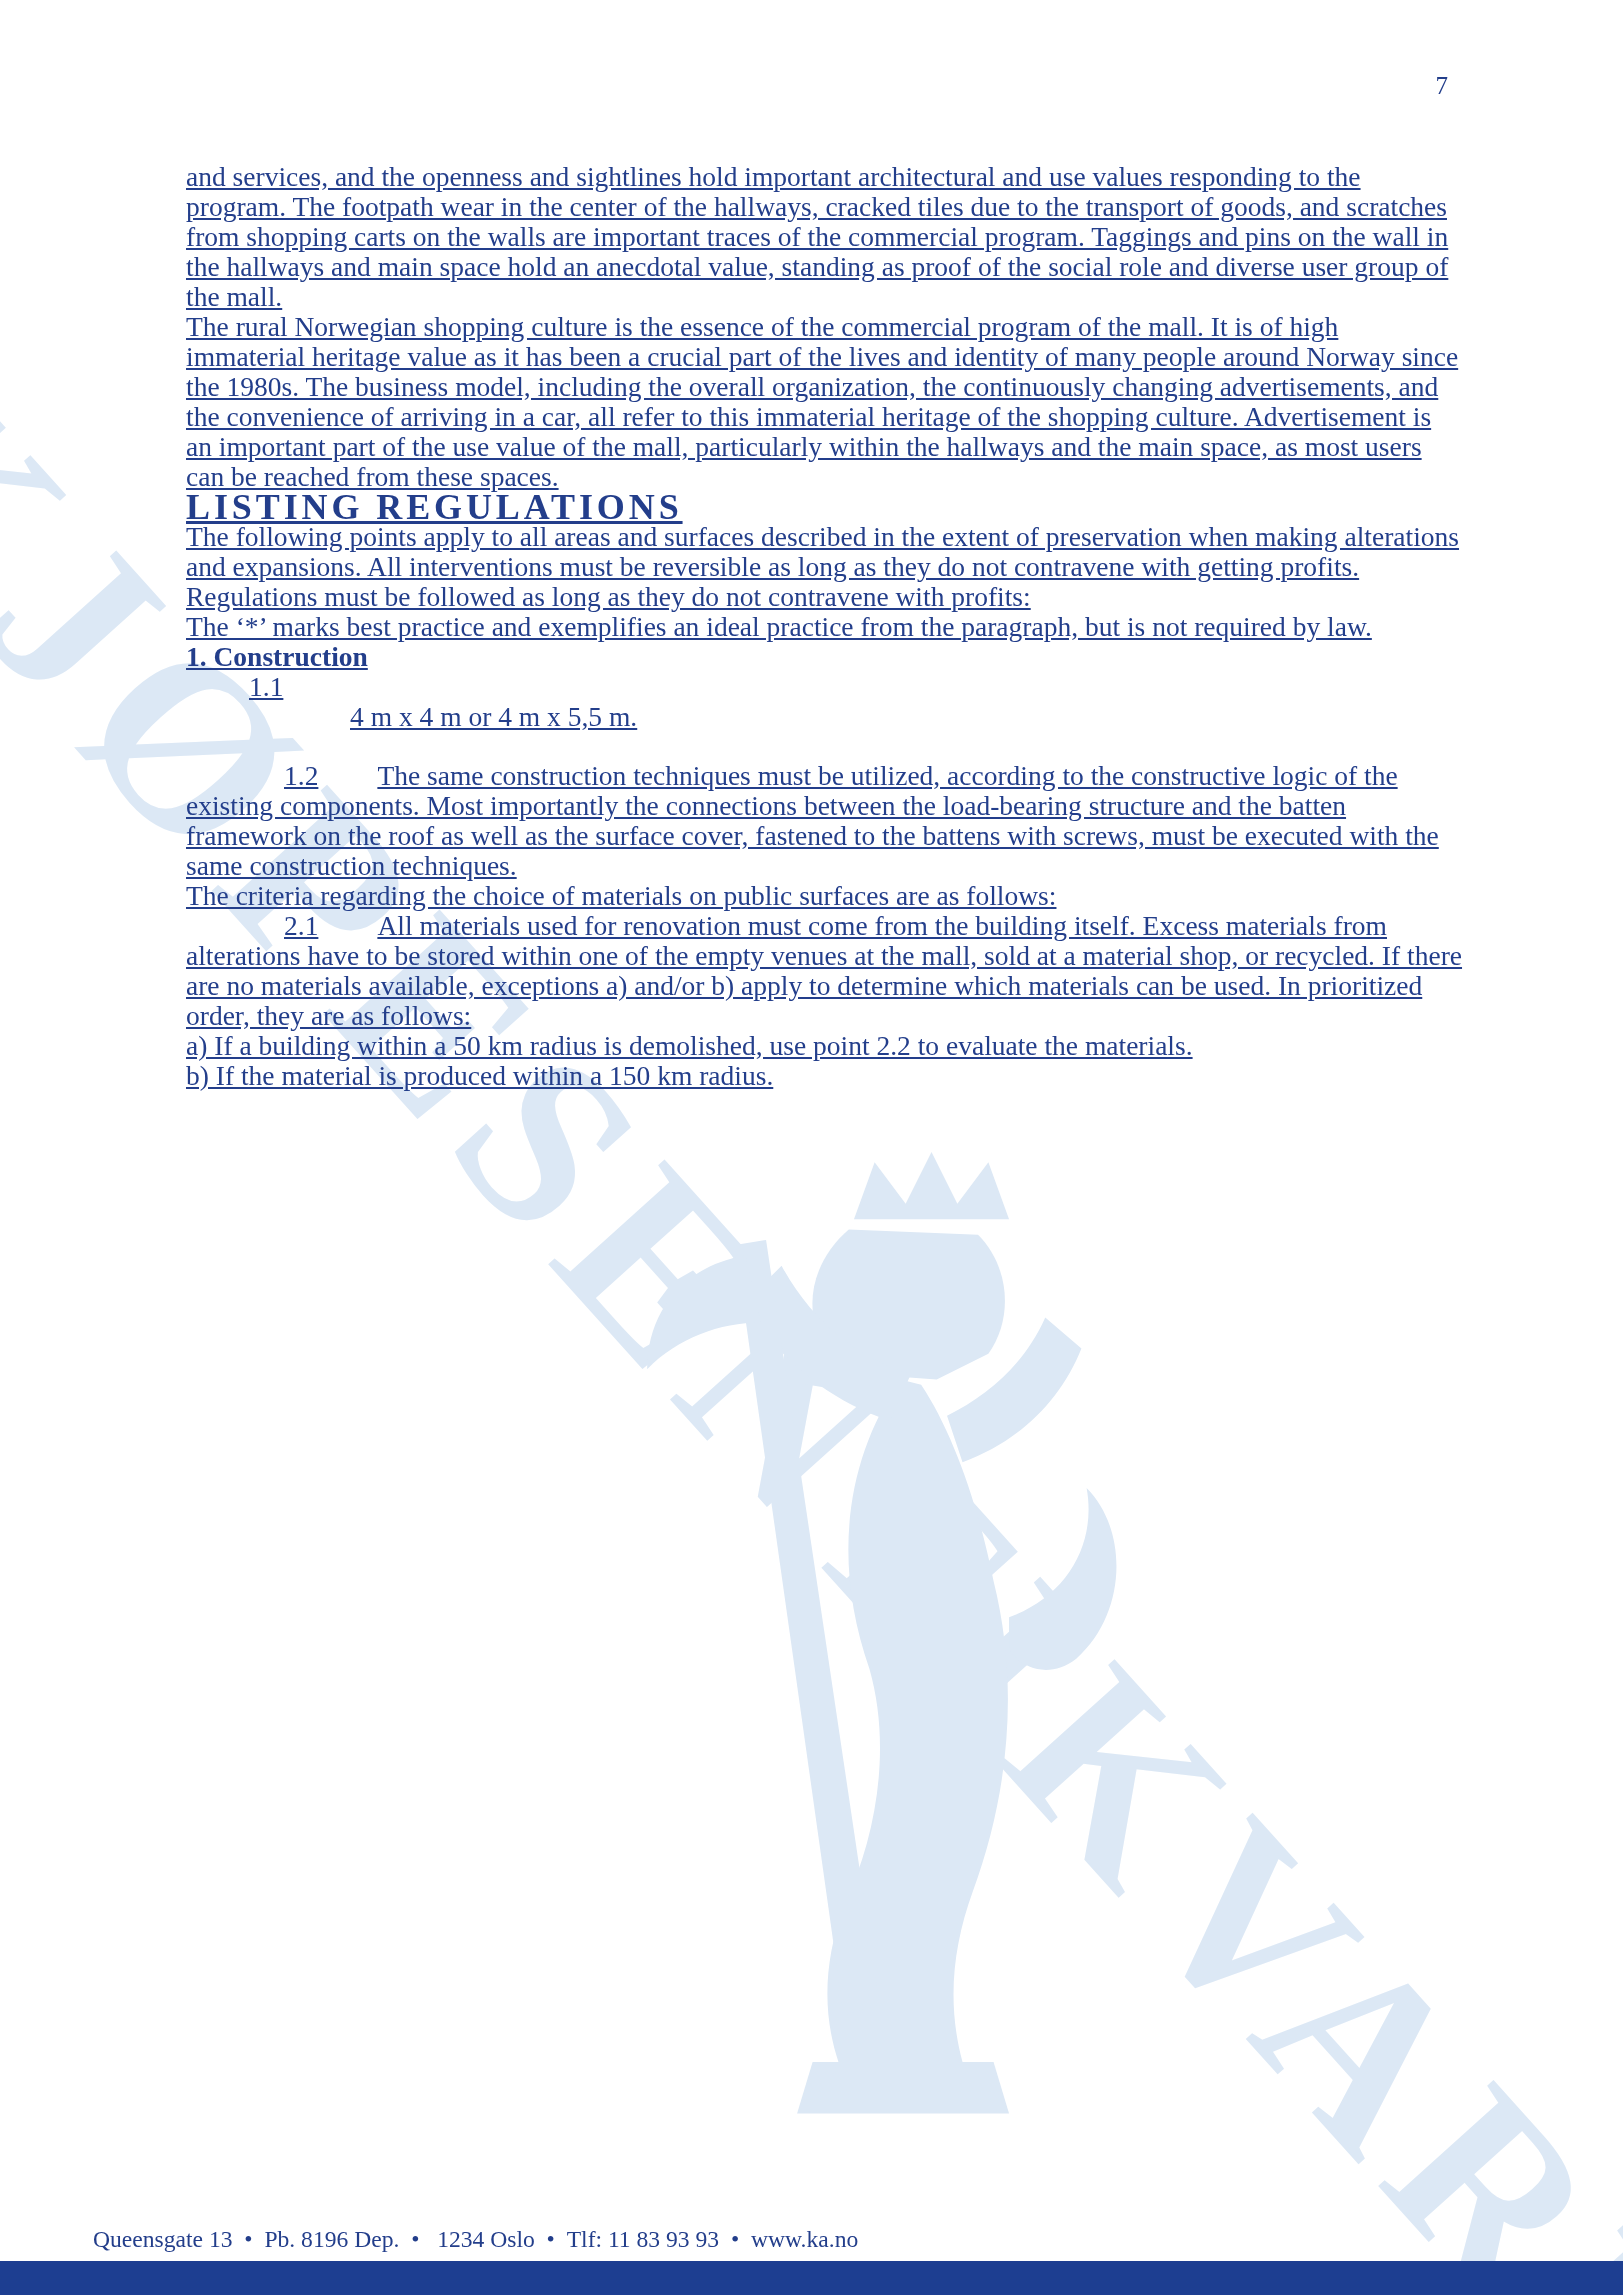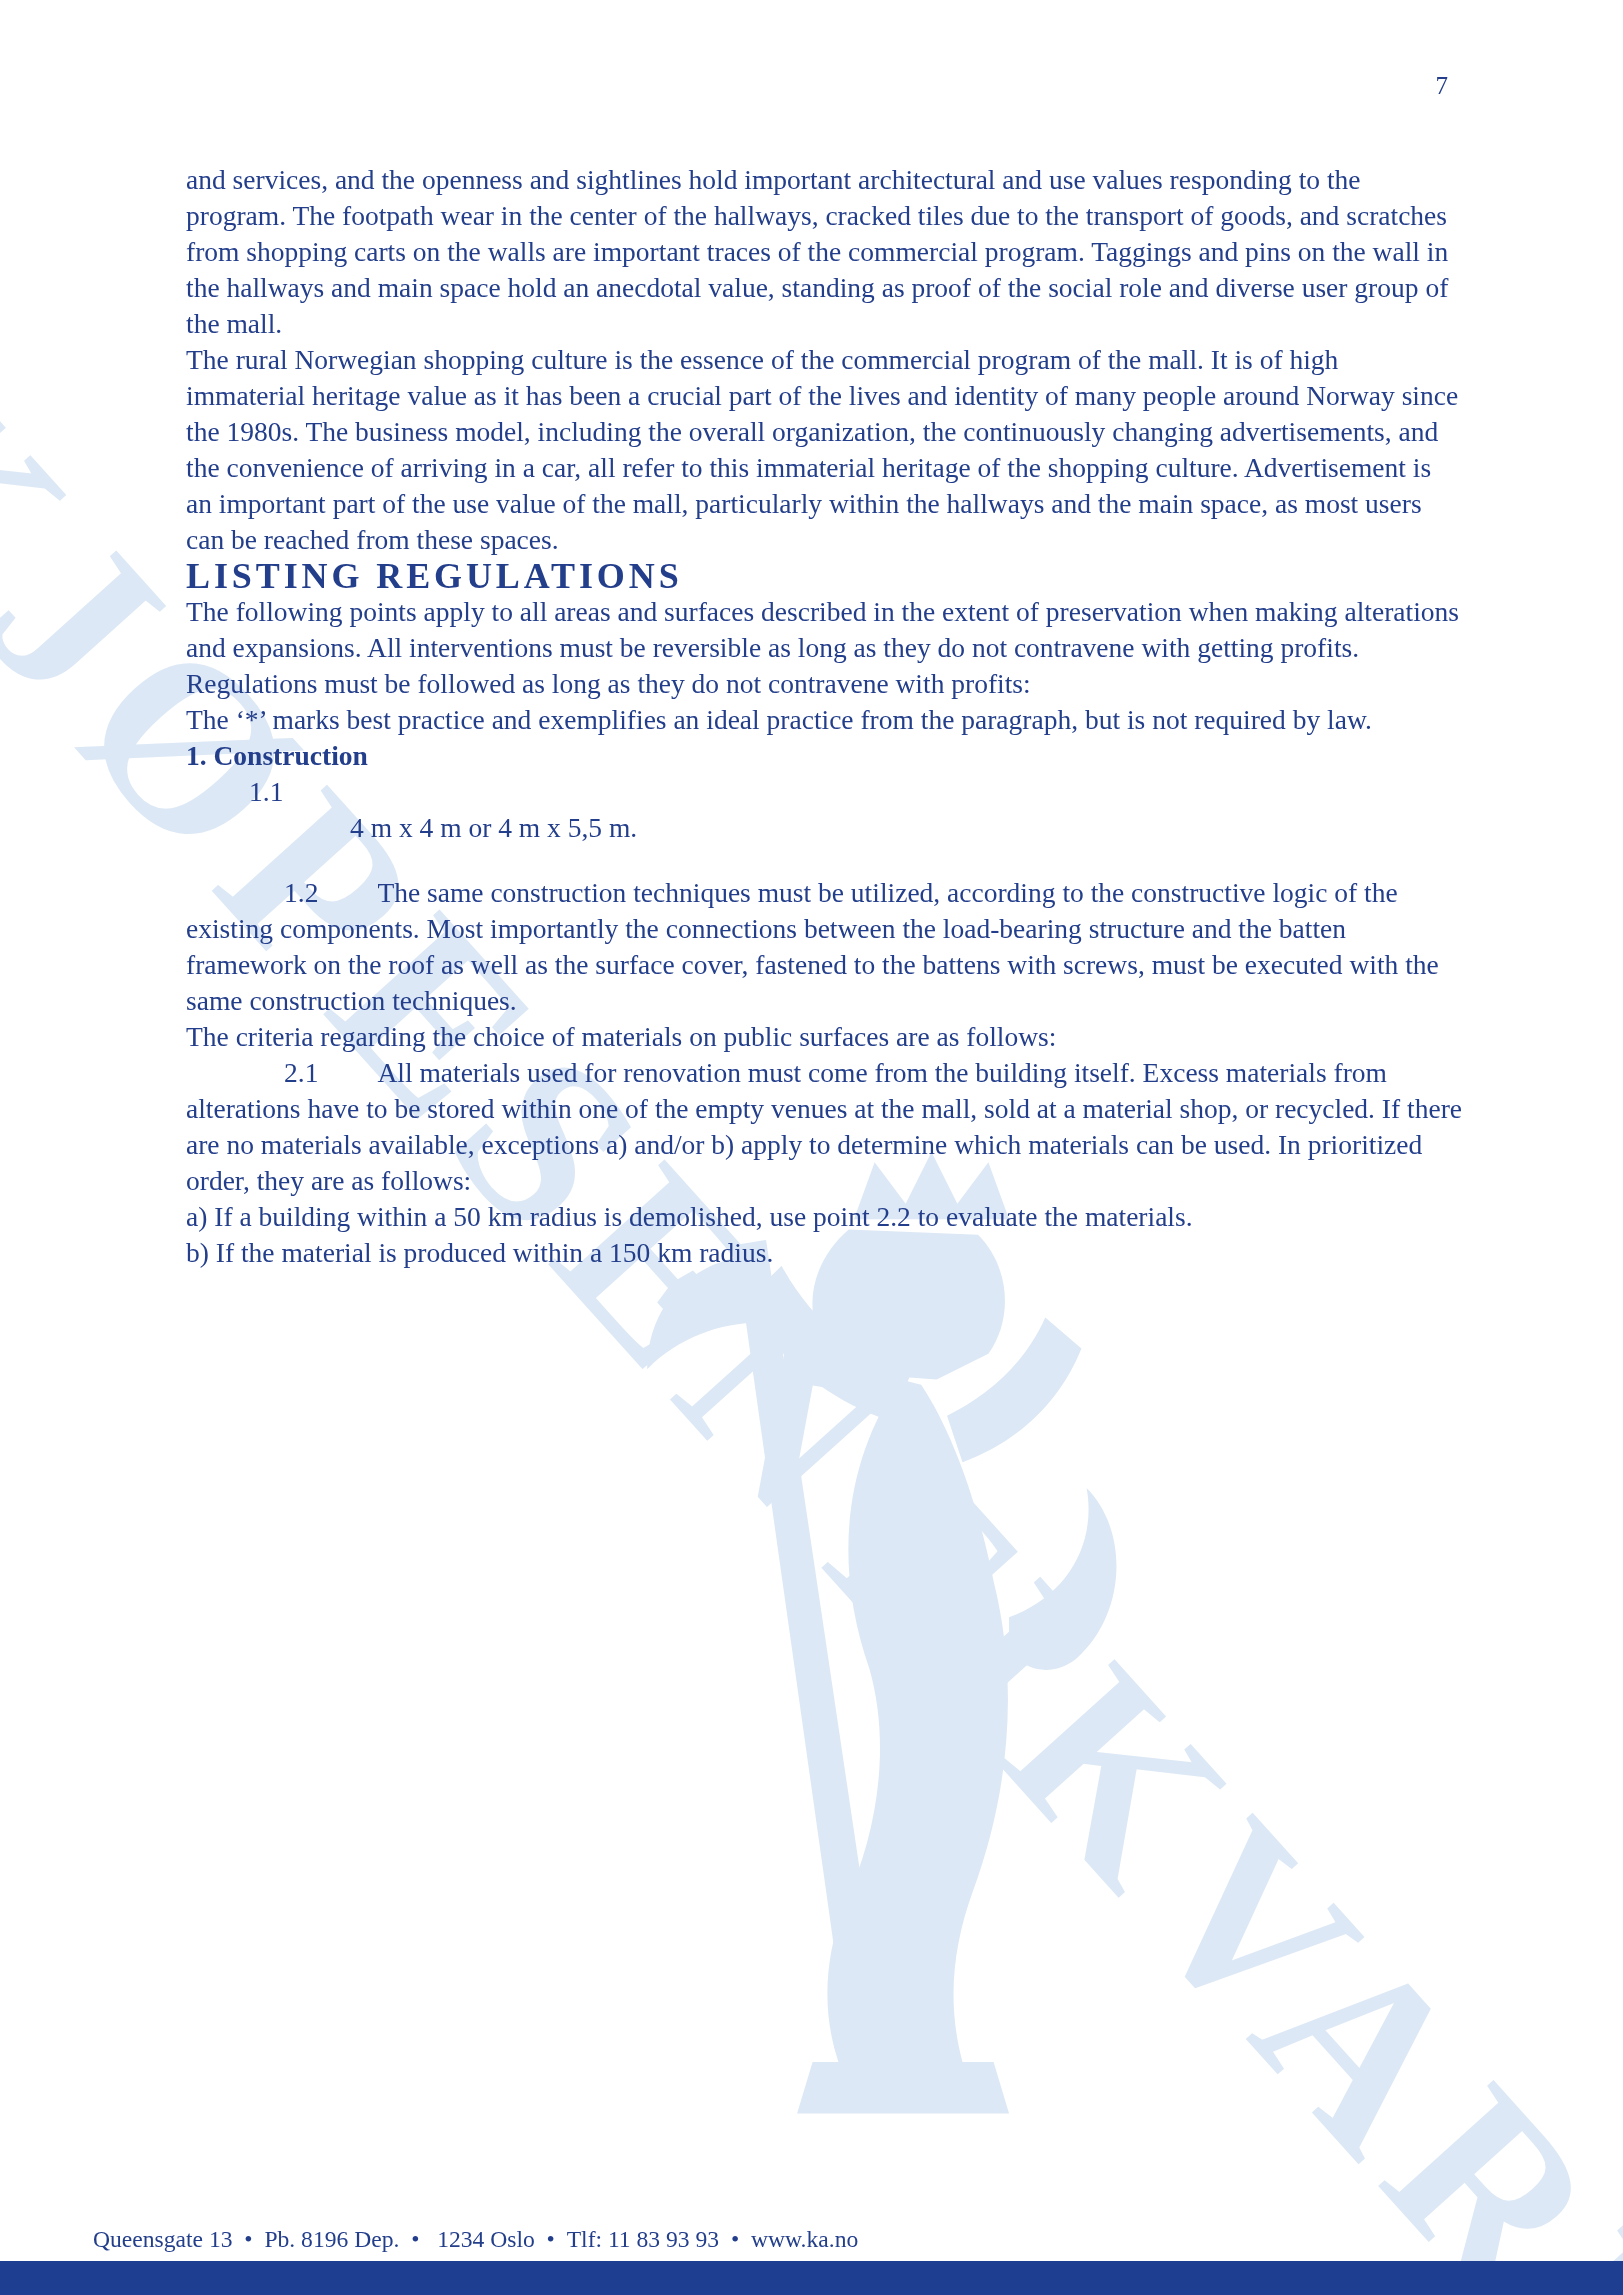--- a/index.html
+++ b/index.html
@@ -32,21 +32,21 @@
     left:628px; top:1152px;
     width:576px; height:1034px;
   }
   
   .page-num {
     position:absolute; top:72px; right:175px;
     font-size:25px; z-index:1;
   }
   .content {
     position:absolute; left:186px; right:160px; top:162px; z-index:1;
-    font-size:27.5px; line-height:36px;
+    font-size:27.5px; line-height:30px;text-decoration:underline;
   }
   .content p { margin:0; }
   .para2 { margin-top:43px; }
   .listing-heading {
     margin-top:123px;
     font-weight:bold;
     letter-spacing:3.9px;
     font-size:36px;
   }
   .sec-title { margin-top:62px; font-weight:bold; }

